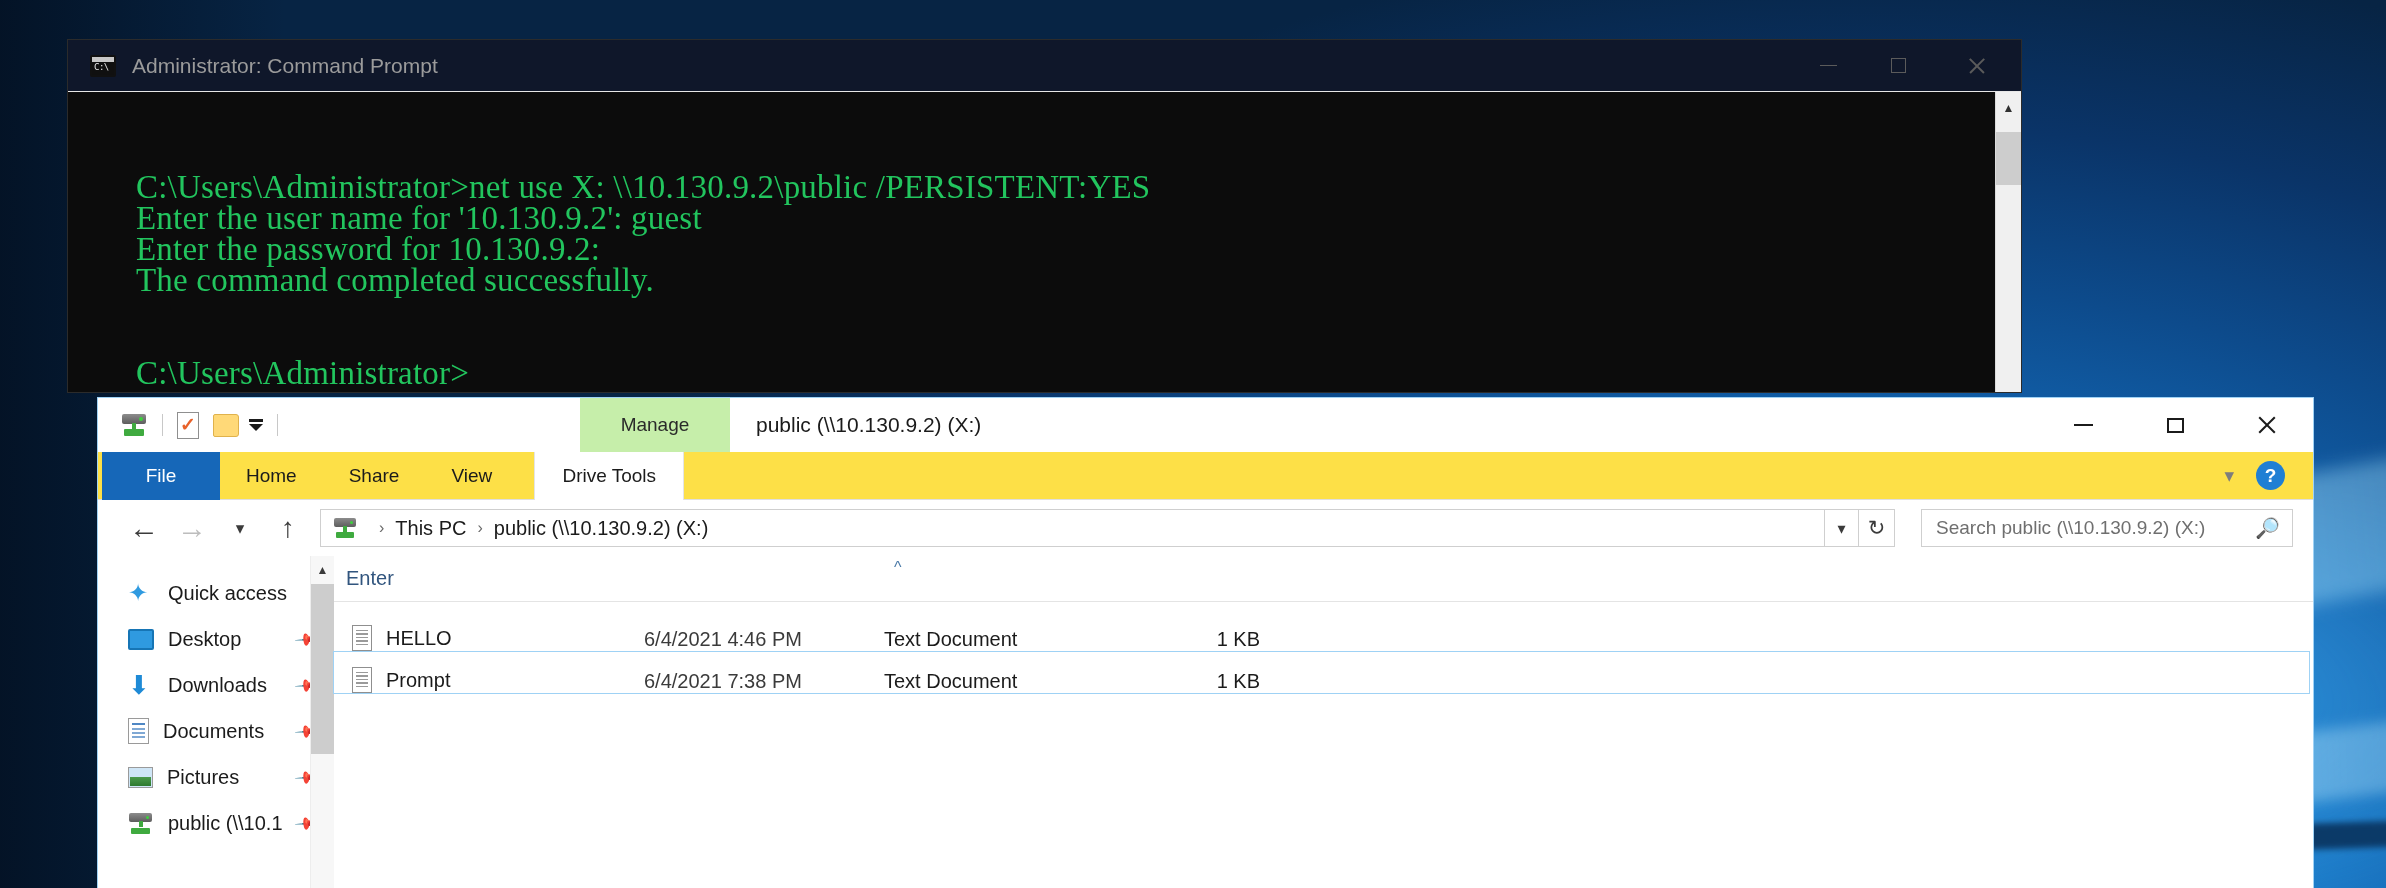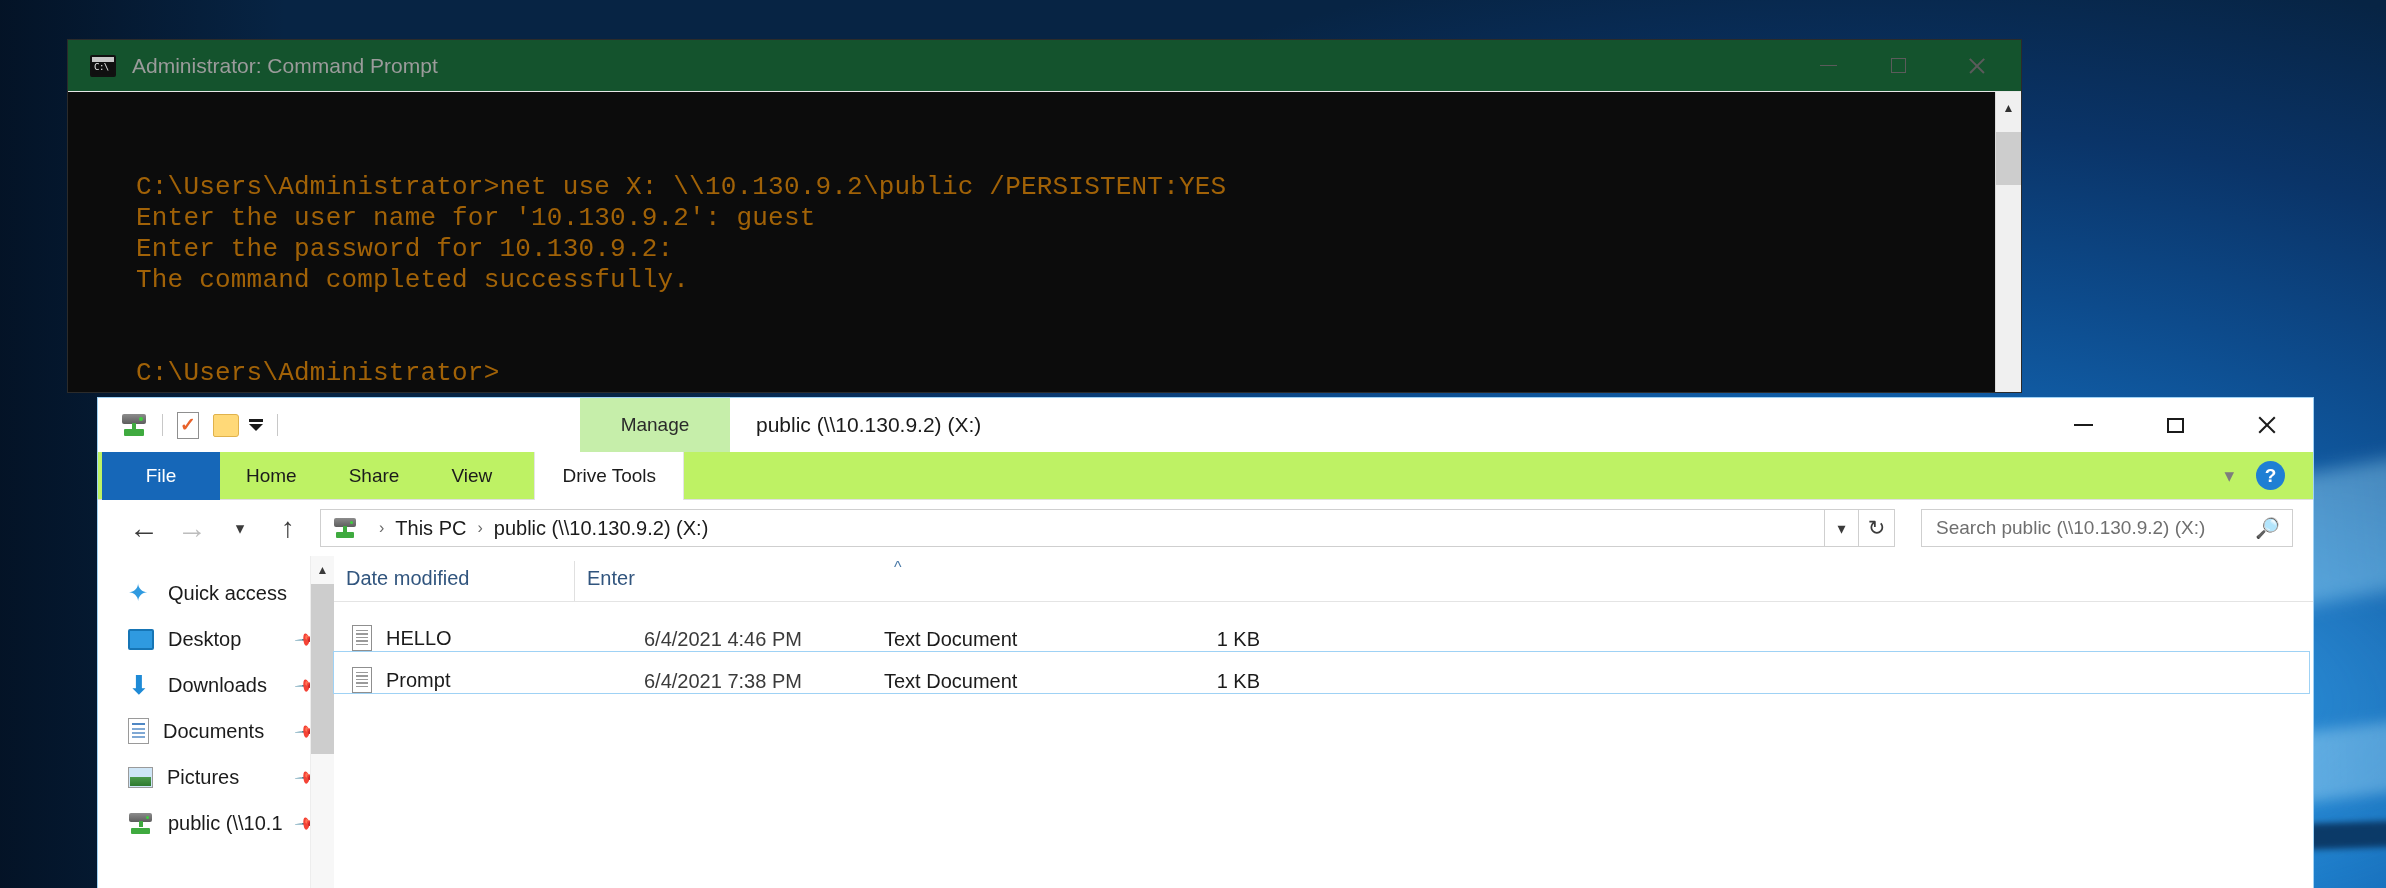--- a/index.html
+++ b/index.html
@@ -40,21 +40,21 @@
     position:absolute; left:0; top:0; width:12%; height:100%;
     background:linear-gradient(90deg, rgba(3,16,33,.85), rgba(3,16,33,0));
   }
 
   
   #cmd-window{
     position:absolute; left:68px; top:40px; width:1953px; height:352px;
     background:#000; box-shadow:0 0 0 1px #2b2b2b;
   }
   #cmd-titlebar{
-    height:52px; background:#14532d; display:flex; align-items:center;
+    height:52px; background:#0f172a; display:flex; align-items:center;
     border-bottom:1px solid #e7e7e7;
   }
   #cmd-icon{
     width:26px;height:22px;margin-left:22px;margin-right:16px;
     background:#101010; border:2px solid #111; border-radius:2px;
     position:relative; flex:none;
   }
   #cmd-icon:before{
     content:""; position:absolute; left:0; top:0; right:0; height:5px;
     background:#c8c8c8;
@@ -83,22 +83,22 @@
   }
   .close-glyph:before{ transform:rotate(45deg); }
   .close-glyph:after{ transform:rotate(-45deg); }
 
   #cmd-body{
     position:relative; height:300px; background:#0c0c0c;
     display:flex;
   }
   #cmd-console{
     flex:1; padding:18px 0 0 68px;
-    font-family:Liberation Mono, monospace;
-    font-size:26px; line-height:31px; color:#a16207;
+    font-family:Liberation Serif, serif;
+    font-size:33px; line-height:31px; color:#22c55e;
     white-space:pre;
     letter-spacing:.2px;
   }
   #cmd-scroll{
     width:26px; background:#f0f0f0; border-left:1px solid #dcdcdc;
     position:relative; flex:none;
   }
   #cmd-scroll .sb-up{
     height:32px; display:flex; align-items:center; justify-content:center;
     font-size:12px; color:#303030;
@@ -155,21 +155,21 @@
   .max-glyph-d{ width:17px; height:15px; border:2px solid #1b1b1b; display:block; }
   .close-glyph-d{ width:22px; height:22px; position:relative; display:block; }
   .close-glyph-d:before,.close-glyph-d:after{
     content:""; position:absolute; left:0; top:10px; width:22px; height:2px; background:#1b1b1b;
   }
   .close-glyph-d:before{ transform:rotate(45deg); }
   .close-glyph-d:after{ transform:rotate(-45deg); }
 
   #ribbon-row{
     height:48px; display:flex; align-items:stretch; position:relative;
-    border-bottom:1px solid #dfdfdf; background:#bef264;
+    border-bottom:1px solid #dfdfdf; background:#fde047;
   }
   .rtab{
     display:flex;align-items:center;justify-content:center;
     font-size:19px; color:#1b1b1b; padding:0 26px; height:48px;
   }
   #rtab-file{ background:#1667b8; color:#fff; width:118px; padding:0; margin-left:4px; font-weight:500;}
   #rtab-drivetools{ background:#fff; color:#1b1b1b; width:150px; padding:0; margin-left:16px;
     border-left:1px solid #e4e4e4; border-right:1px solid #e4e4e4;}
   #ribbon-right{ margin-left:auto; display:flex; align-items:center; gap:22px; padding-right:28px; }
   .chev-down{ font-size:19px; color:#7d7d7d; }
@@ -436,21 +436,20 @@
         <span class="pin">📌</span>
       </div>
       <div id="side-scroll">
         <div class="sb-up">▲</div>
         <div class="sb-thumb"></div>
       </div>
     </div>
 
     <div id="filepane">
       <div id="col-head">
-        <div class="col" id="col-date">Date modified</div>
         <div class="col" id="col-size">Enter</div>
         <div id="sort-caret">^</div>
       </div>
 
       <div id="filerows">
         <div class="frow">
           <div class="fcell c-name">
             <span class="ic-txt"></span>
             <span>HELLO</span>
           </div>

